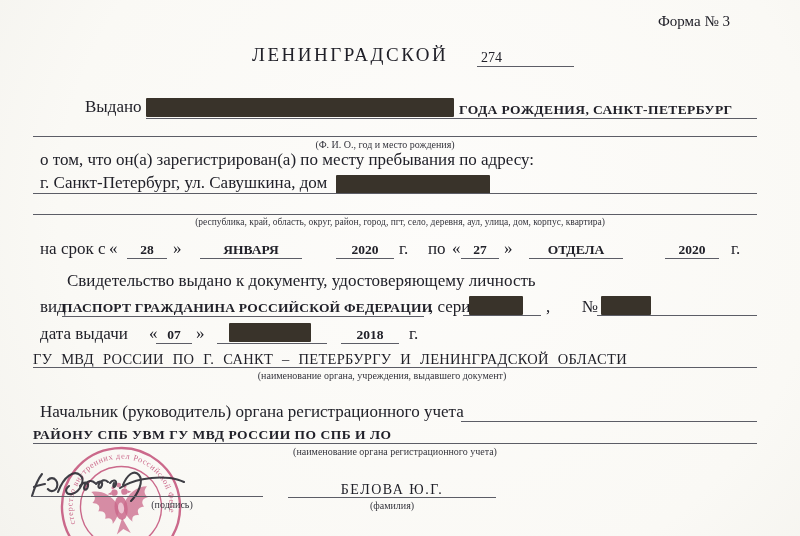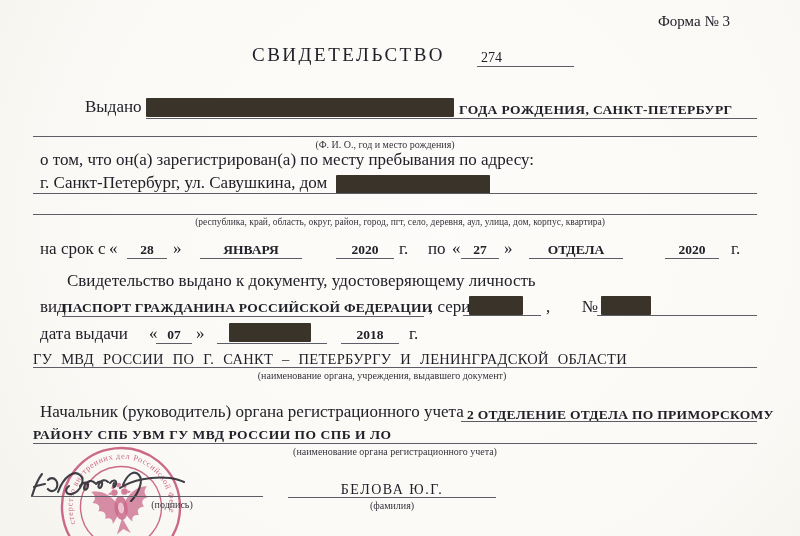--- a/index.html
+++ b/index.html
@@ -20,21 +20,21 @@
   .bar{position:absolute;background:#39332a;border-radius:1px;}
   .stamp{position:absolute;left:58px;top:444px;z-index:2;}
   .sig{position:absolute;left:28px;top:452px;z-index:3;}
 </style>
 </head>
 <body>
 
 <div class="page">
 
   <div class="t" style="left:658px;top:11px;font-size:15px;">Форма № 3</div>
-  <div class="t" style="left:252px;top:45px;font-size:19px;letter-spacing:2.5px;">СВИДЕТЕЛЬСТВО</div>
+  <div class="t" style="left:252px;top:45px;font-size:19px;letter-spacing:2.5px;">ЛЕНИНГРАДСКОЙ</div>
   <div class="t" style="left:481px;top:48px;font-size:14px;">274</div>
   <div class="rule" style="left:477px;top:66px;width:97px;"></div>
 
   <div class="t" style="left:85px;top:97px;">Выдано</div>
   <div class="bar" style="left:146px;top:98px;width:308px;height:19px;"></div>
   <div class="t b" style="left:459px;top:100px;letter-spacing:0.4px;">ГОДА РОЖДЕНИЯ, САНКТ-ПЕТЕРБУРГ</div>
   <div class="rule" style="left:146px;top:118px;width:611px;"></div>
   <div class="rule" style="left:33px;top:136px;width:724px;"></div>
   <div class="hint" style="left:230px;top:139px;width:310px;">(Ф. И. О., год и место рождения)</div>
 
@@ -79,21 +79,20 @@
   <div class="bar" style="left:229px;top:323px;width:82px;height:19px;"></div>
   <div class="rule" style="left:217px;top:343px;width:110px;"></div>
   <div class="cell" style="left:341px;top:325px;width:58px;">2018</div>
   <div class="t" style="left:409px;top:324px;">г.</div>
 
   <div class="t sm" style="left:33px;top:349px;word-spacing:5px;letter-spacing:0.3px;">ГУ МВД РОССИИ ПО Г. САНКТ – ПЕТЕРБУРГУ И ЛЕНИНГРАДСКОЙ ОБЛАСТИ</div>
   <div class="rule" style="left:33px;top:367px;width:724px;"></div>
   <div class="hint" style="left:232px;top:370px;width:300px;">(наименование органа, учреждения, выдавшего документ)</div>
 
   <div class="t" style="left:40px;top:402px;">Начальник (руководитель) органа регистрационного учета</div>
-  <div class="t b" style="left:467px;top:405px;letter-spacing:0.3px;">2 ОТДЕЛЕНИЕ ОТДЕЛА  ПО ПРИМОРСКОМУ</div>
   <div class="rule" style="left:461px;top:421px;width:296px;"></div>
   <div class="t b" style="left:33px;top:425px;letter-spacing:0.5px;">РАЙОНУ СПБ УВМ  ГУ  МВД РОССИИ  ПО СПБ  И  ЛО</div>
   <div class="rule" style="left:33px;top:443px;width:724px;"></div>
   <div class="hint" style="left:245px;top:446px;width:300px;">(наименование органа регистрационного учета)</div>
 
   <div class="rule" style="left:33px;top:496px;width:230px;z-index:4;"></div>
   <div class="hint" style="left:112px;top:499px;width:120px;z-index:4;">(подпись)</div>
   <div class="t" style="left:288px;top:480px;width:208px;text-align:center;font-size:14px;letter-spacing:1.5px;">БЕЛОВА  Ю.Г.</div>
   <div class="rule" style="left:288px;top:497px;width:208px;"></div>
   <div class="hint" style="left:338px;top:500px;width:108px;">(фамилия)</div>

